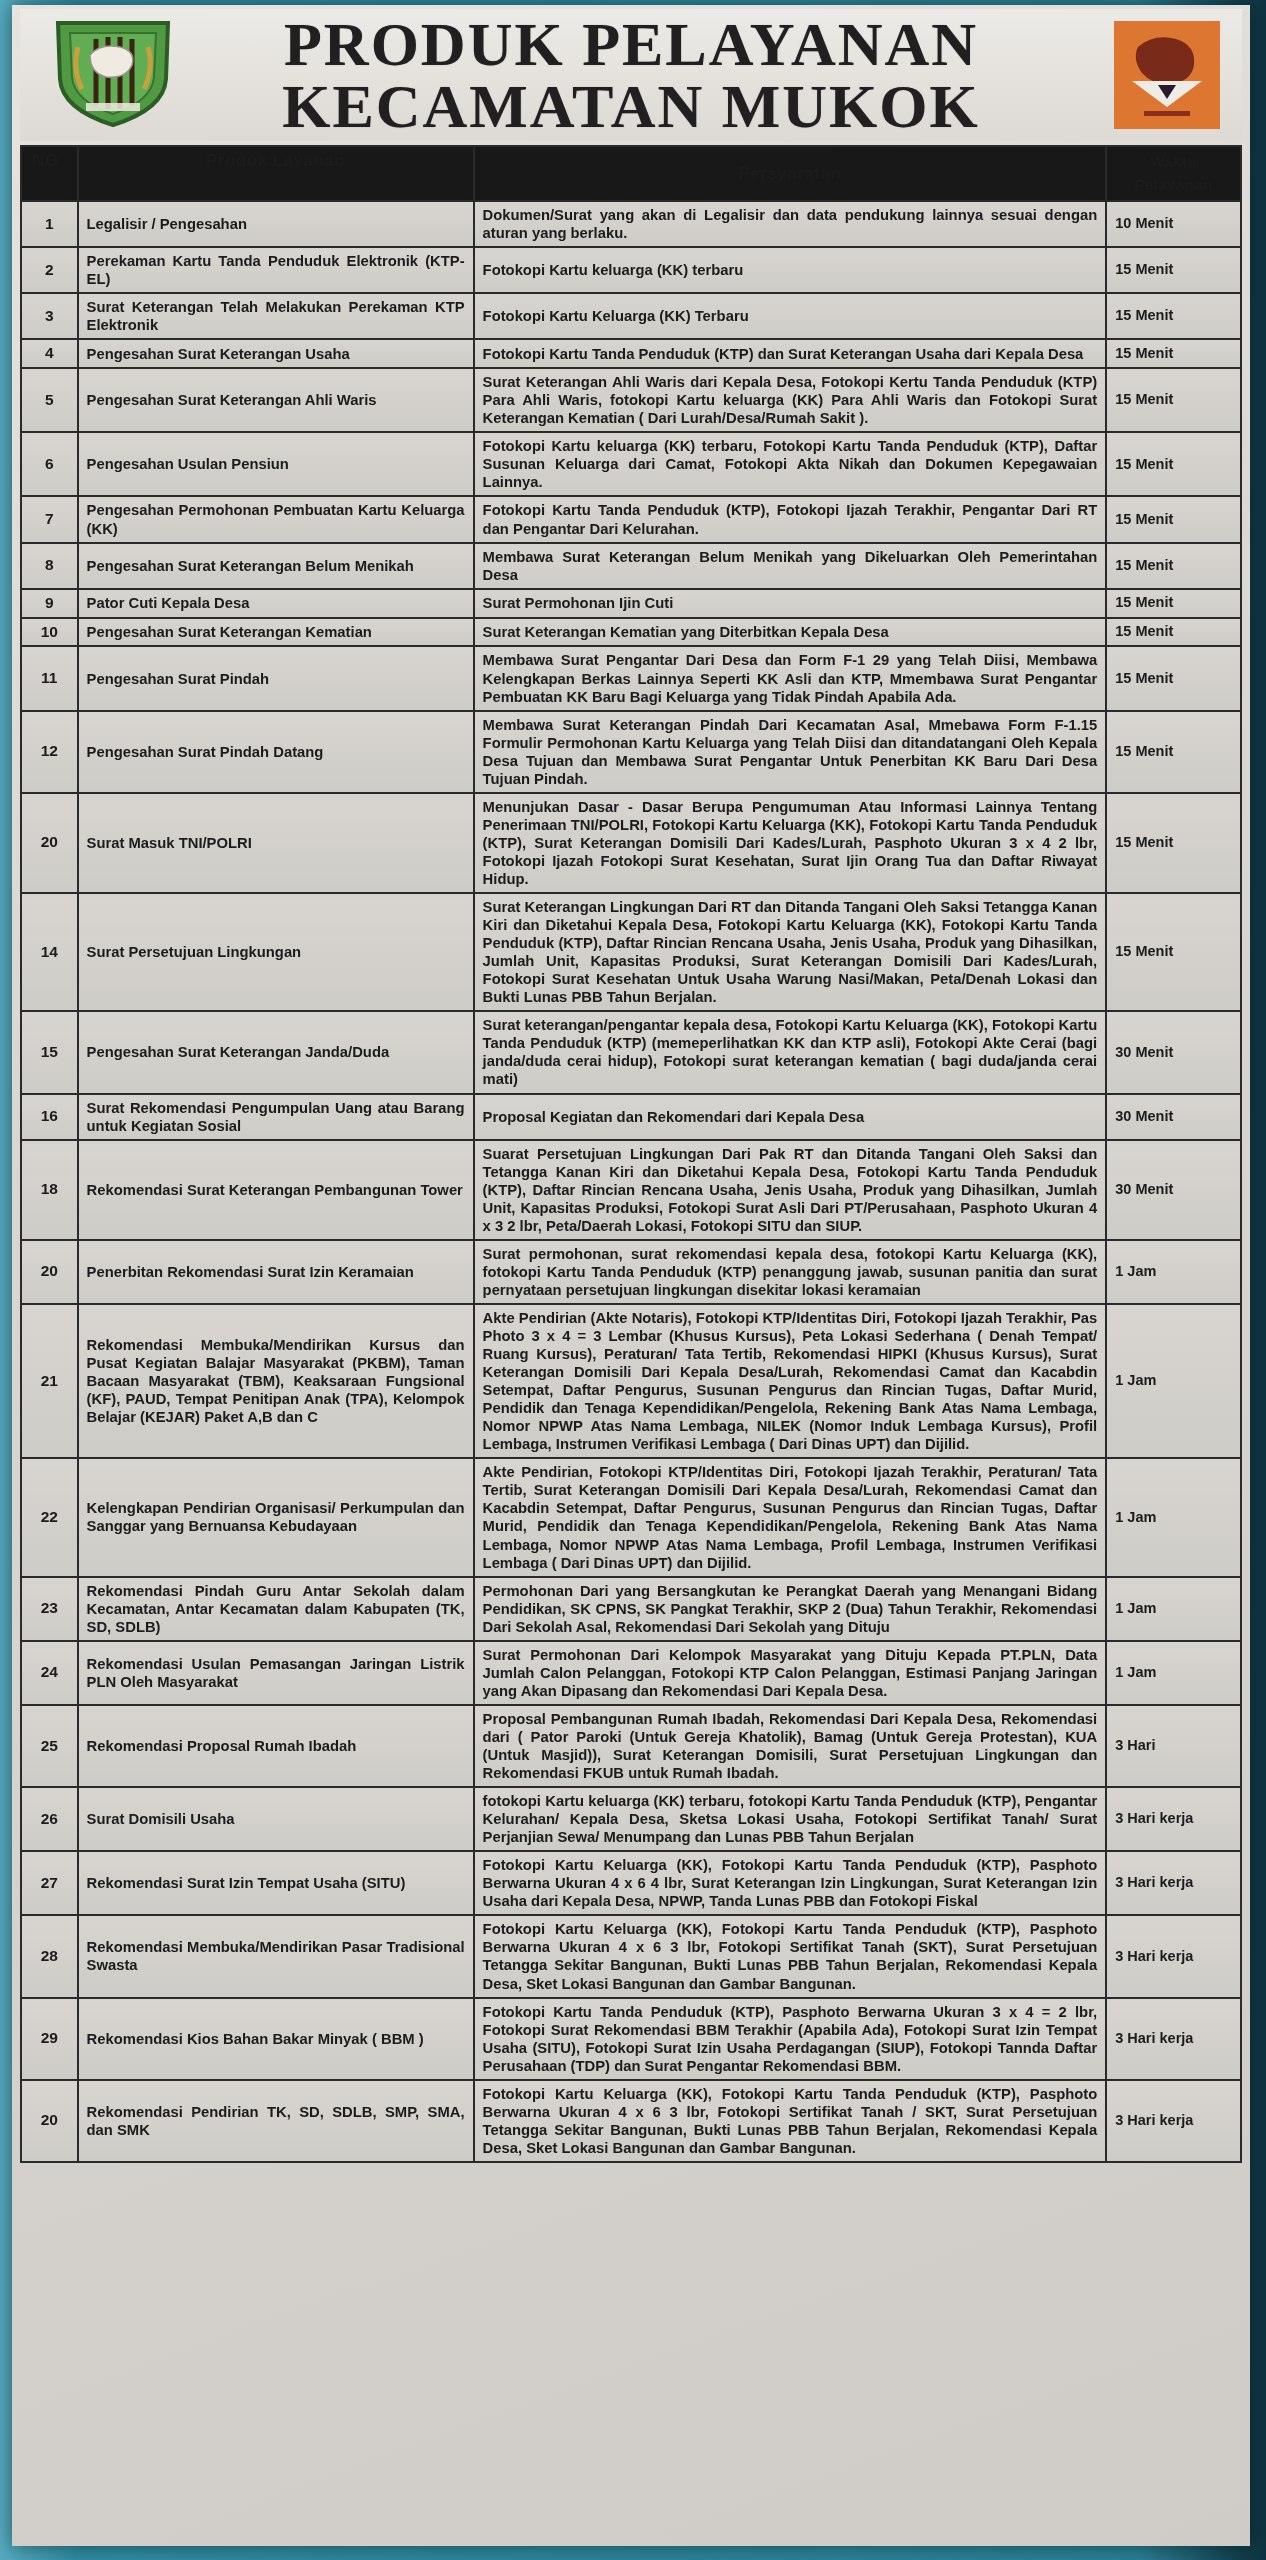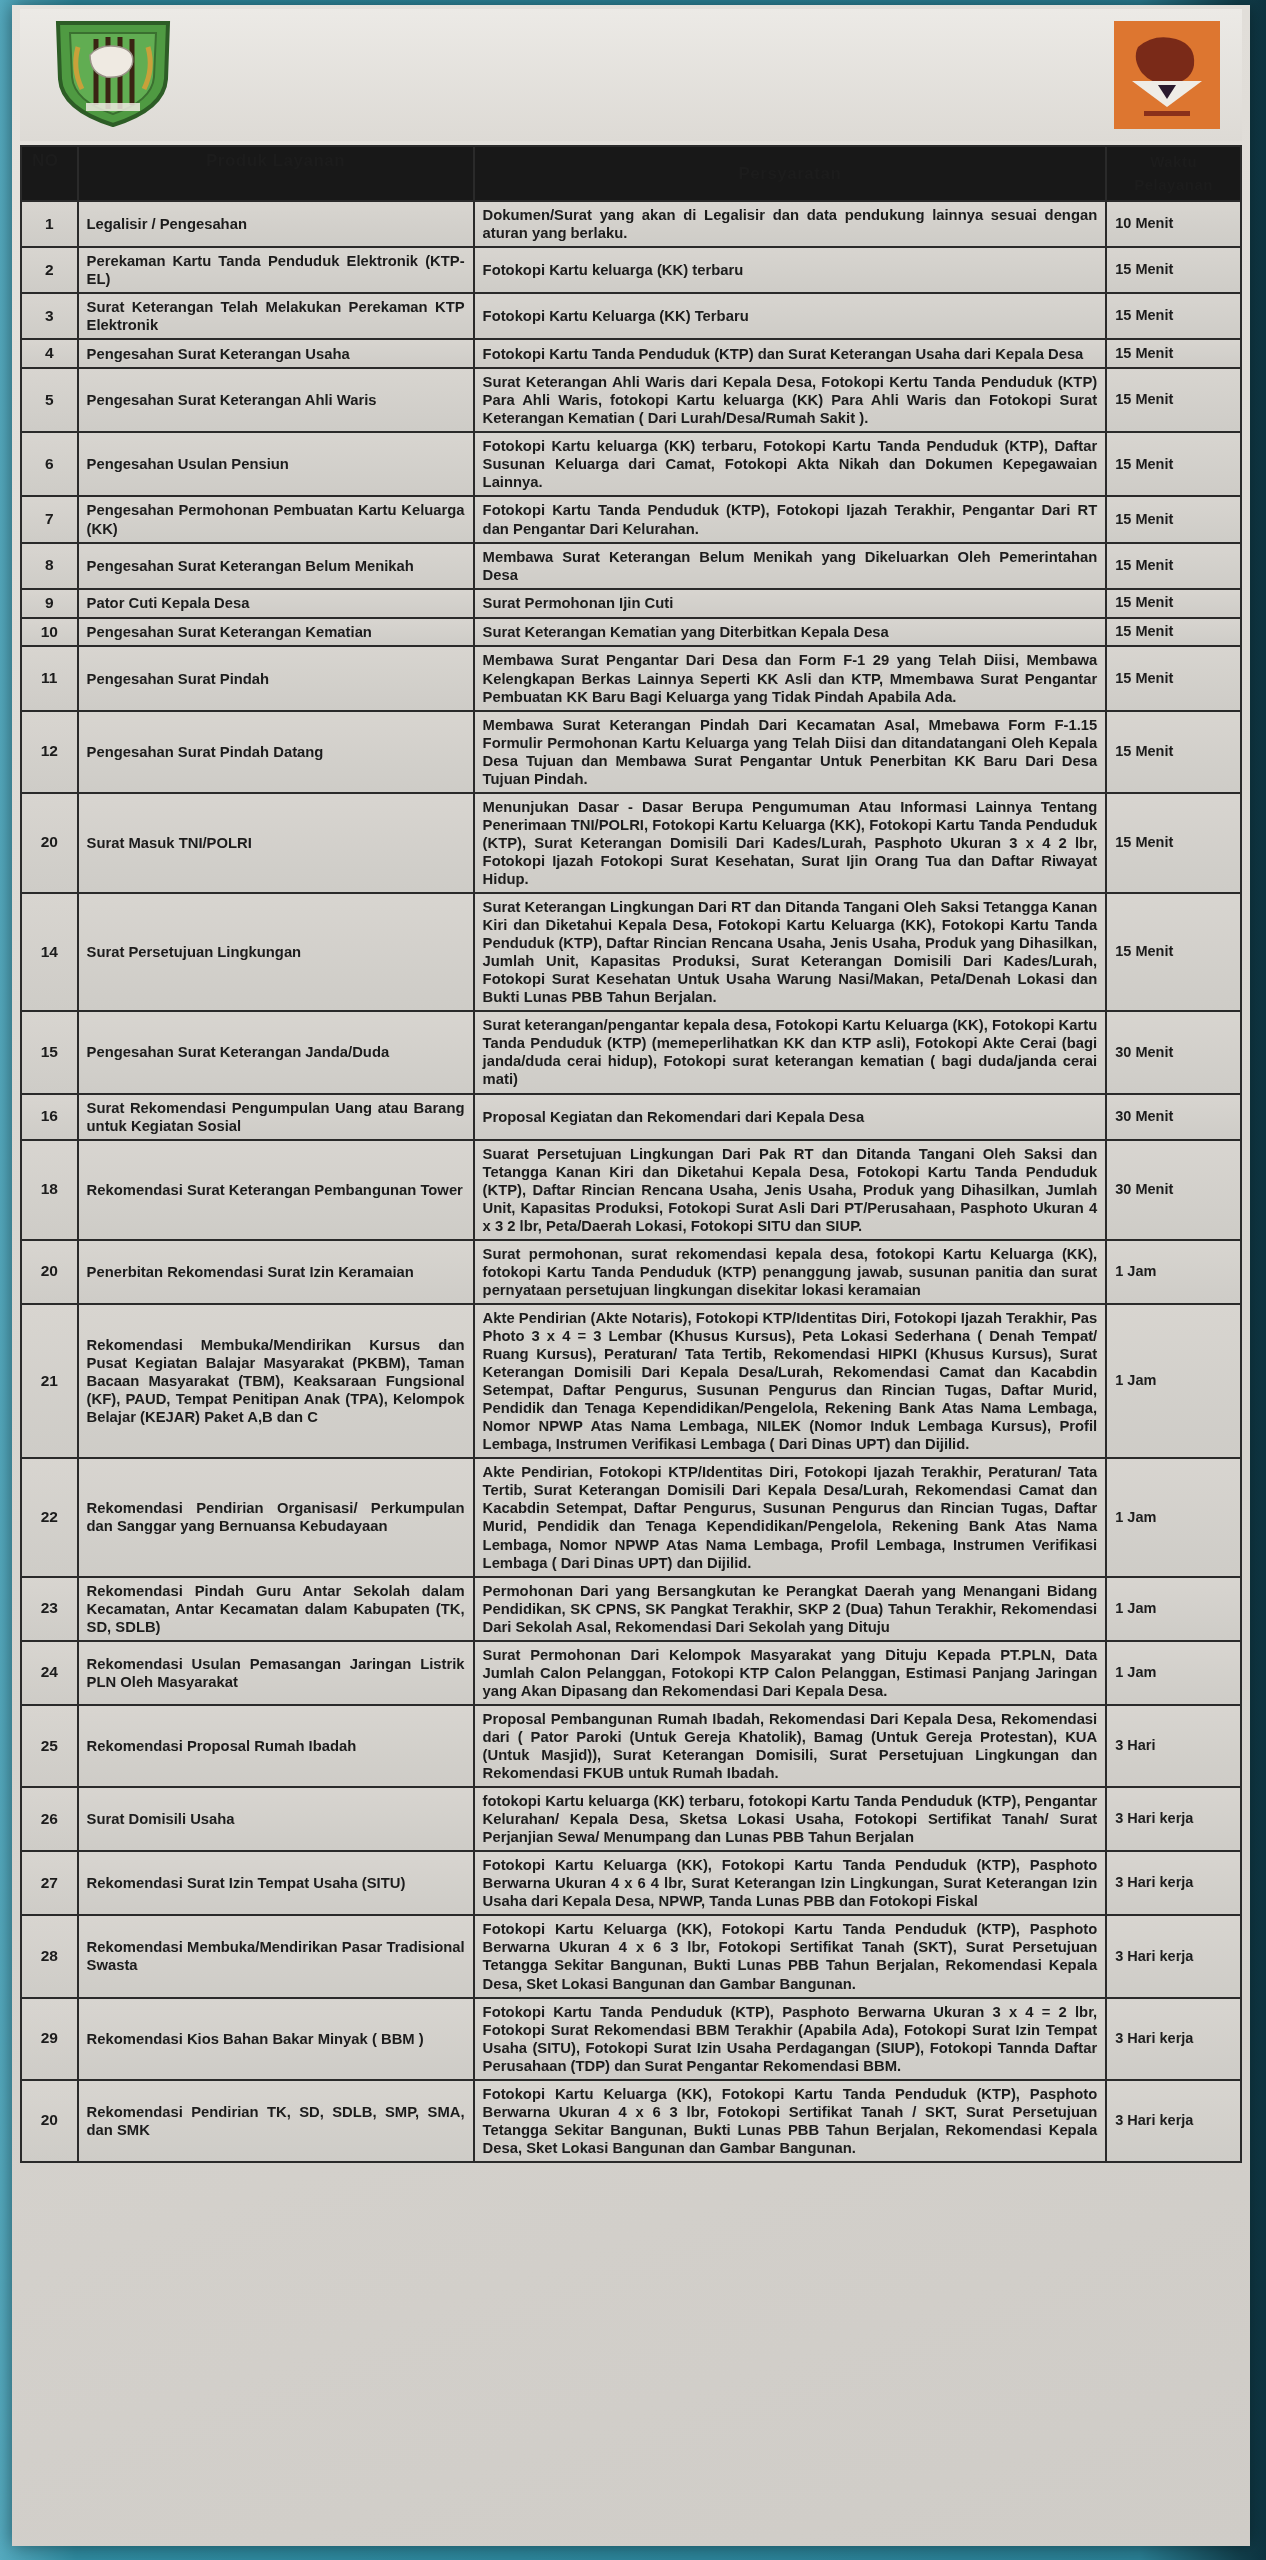--- a/index.html
+++ b/index.html
@@ -118,20 +118,24 @@
           <line x1="72" y1="20" x2="72" y2="92"></line>
           <line x1="84" y1="22" x2="84" y2="88"></line>
         </g>
         <path d="M42 38 Q52 26 72 30 Q88 34 84 48 Q78 62 58 60 Q42 56 42 38 Z" fill="#efeae2" stroke="#9a9288" stroke-width="1.5"></path>
         <path d="M30 30 Q24 52 34 72" fill="none" stroke="#c9a13a" stroke-width="5"></path>
         <path d="M100 30 Q106 52 96 72" fill="none" stroke="#c9a13a" stroke-width="5"></path>
         <rect x="38" y="86" width="54" height="8" fill="#efeae2" opacity="0.85"></rect>
       </svg>
     </div>
 
+    <div class="title-block">
+      <div>PRODUK PELAYANAN</div>
+      <div>KECAMATAN MUKOK</div>
+    </div>
 
     <div class="logo-right">
       <svg width="86" height="92" viewBox="0 0 86 92" xmlns="http://www.w3.org/2000/svg">
         <path d="M14 18 Q30 4 52 10 Q72 16 70 36 Q68 50 52 54 Q30 58 18 44 Q8 30 14 18 Z" fill="#7a2a18"></path>
         <path d="M8 52 L78 52 L43 78 Z" fill="#efece6"></path>
         <path d="M34 56 L52 56 L43 70 Z" fill="#2a1a2e"></path>
         <rect x="20" y="82" width="46" height="5" fill="#8a2f1a"></rect>
       </svg>
     </div>
   </div>
@@ -255,21 +259,21 @@
           <td class="waktu">1 Jam</td>
         </tr>
         <tr>
           <td class="no">21</td>
           <td class="layanan">Rekomendasi Membuka/Mendirikan Kursus dan Pusat Kegiatan Balajar Masyarakat (PKBM), Taman Bacaan Masyarakat (TBM), Keaksaraan Fungsional (KF), PAUD, Tempat Penitipan Anak (TPA), Kelompok Belajar (KEJAR) Paket A,B dan C</td>
           <td class="persyaratan">Akte Pendirian (Akte Notaris), Fotokopi KTP/Identitas Diri, Fotokopi Ijazah Terakhir, Pas Photo 3 x 4 = 3 Lembar (Khusus Kursus), Peta Lokasi Sederhana ( Denah Tempat/ Ruang Kursus), Peraturan/ Tata Tertib, Rekomendasi HIPKI (Khusus Kursus), Surat Keterangan Domisili Dari Kepala Desa/Lurah, Rekomendasi Camat dan Kacabdin Setempat, Daftar Pengurus, Susunan Pengurus dan Rincian Tugas, Daftar Murid, Pendidik dan Tenaga Kependidikan/Pengelola, Rekening Bank Atas Nama Lembaga, Nomor NPWP Atas Nama Lembaga, NILEK (Nomor Induk Lembaga Kursus), Profil Lembaga, Instrumen Verifikasi Lembaga ( Dari Dinas UPT) dan Dijilid.</td>
           <td class="waktu">1 Jam</td>
         </tr>
         <tr>
           <td class="no">22</td>
-          <td class="layanan">Rekomendasi Pendirian Organisasi/ Perkumpulan dan Sanggar yang Bernuansa Kebudayaan</td>
+          <td class="layanan">Kelengkapan Pendirian Organisasi/ Perkumpulan dan Sanggar yang Bernuansa Kebudayaan</td>
           <td class="persyaratan">Akte Pendirian, Fotokopi KTP/Identitas Diri, Fotokopi Ijazah Terakhir, Peraturan/ Tata Tertib, Surat Keterangan Domisili Dari Kepala Desa/Lurah, Rekomendasi Camat dan Kacabdin Setempat, Daftar Pengurus, Susunan Pengurus dan Rincian Tugas, Daftar Murid, Pendidik dan Tenaga Kependidikan/Pengelola, Rekening Bank Atas Nama Lembaga, Nomor NPWP Atas Nama Lembaga, Profil Lembaga, Instrumen Verifikasi Lembaga ( Dari Dinas UPT) dan Dijilid.</td>
           <td class="waktu">1 Jam</td>
         </tr>
         <tr>
           <td class="no">23</td>
           <td class="layanan">Rekomendasi Pindah Guru Antar Sekolah dalam Kecamatan, Antar Kecamatan dalam Kabupaten (TK, SD, SDLB)</td>
           <td class="persyaratan">Permohonan Dari yang Bersangkutan ke Perangkat Daerah yang Menangani Bidang Pendidikan, SK CPNS, SK Pangkat Terakhir, SKP 2 (Dua) Tahun Terakhir, Rekomendasi Dari Sekolah Asal, Rekomendasi Dari Sekolah yang Dituju</td>
           <td class="waktu">1 Jam</td>
         </tr>
         <tr>

